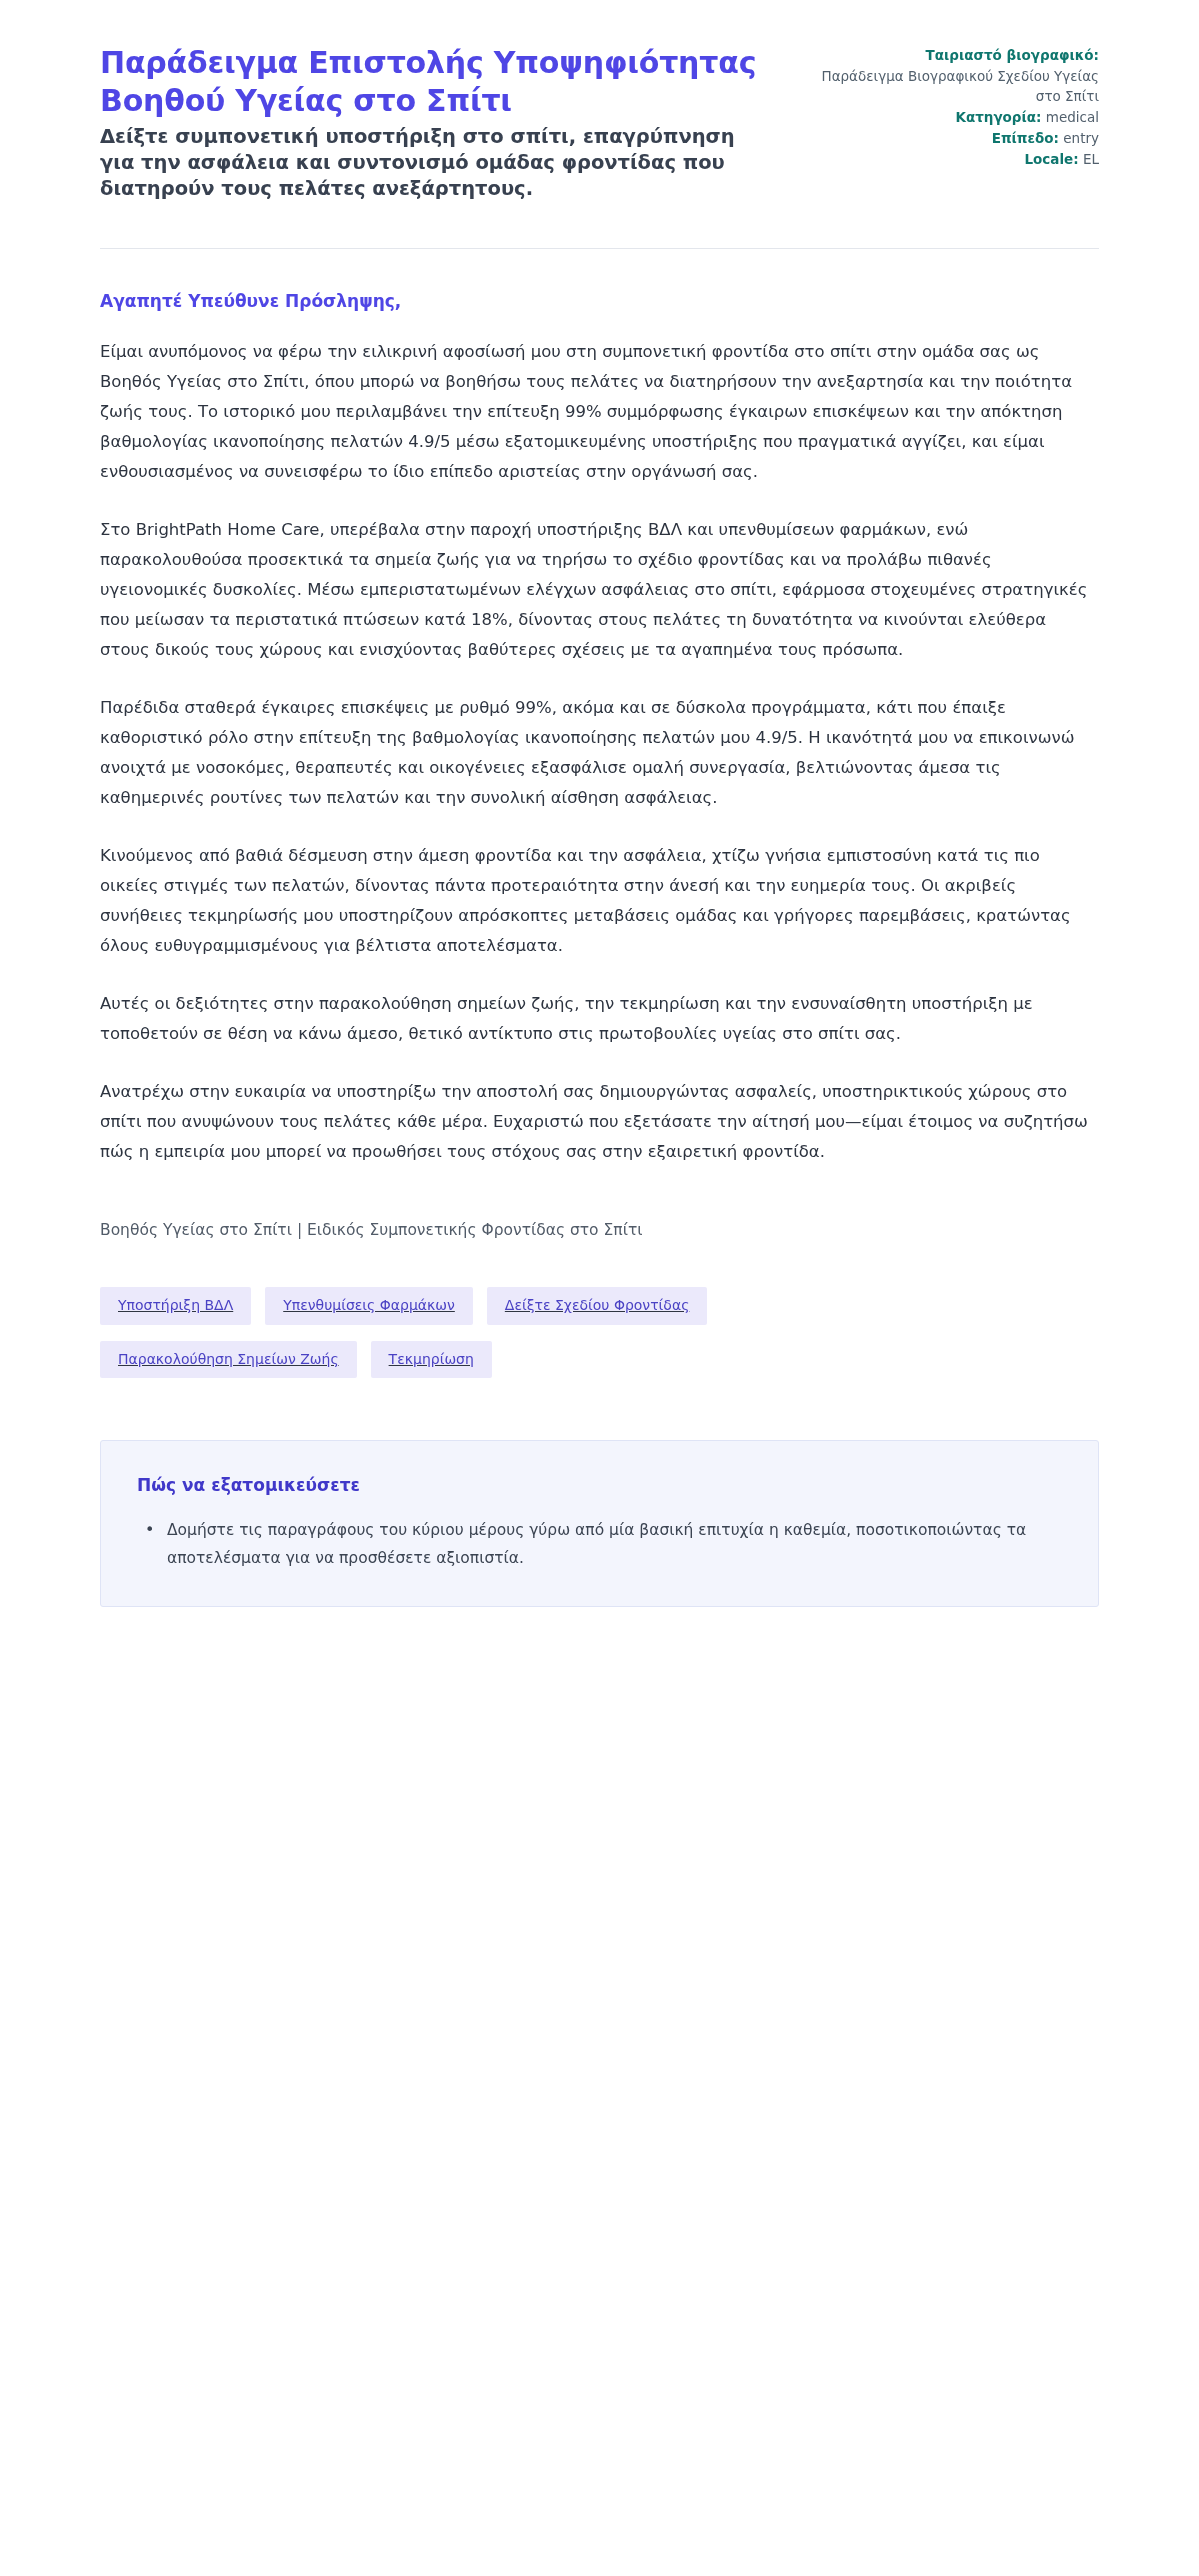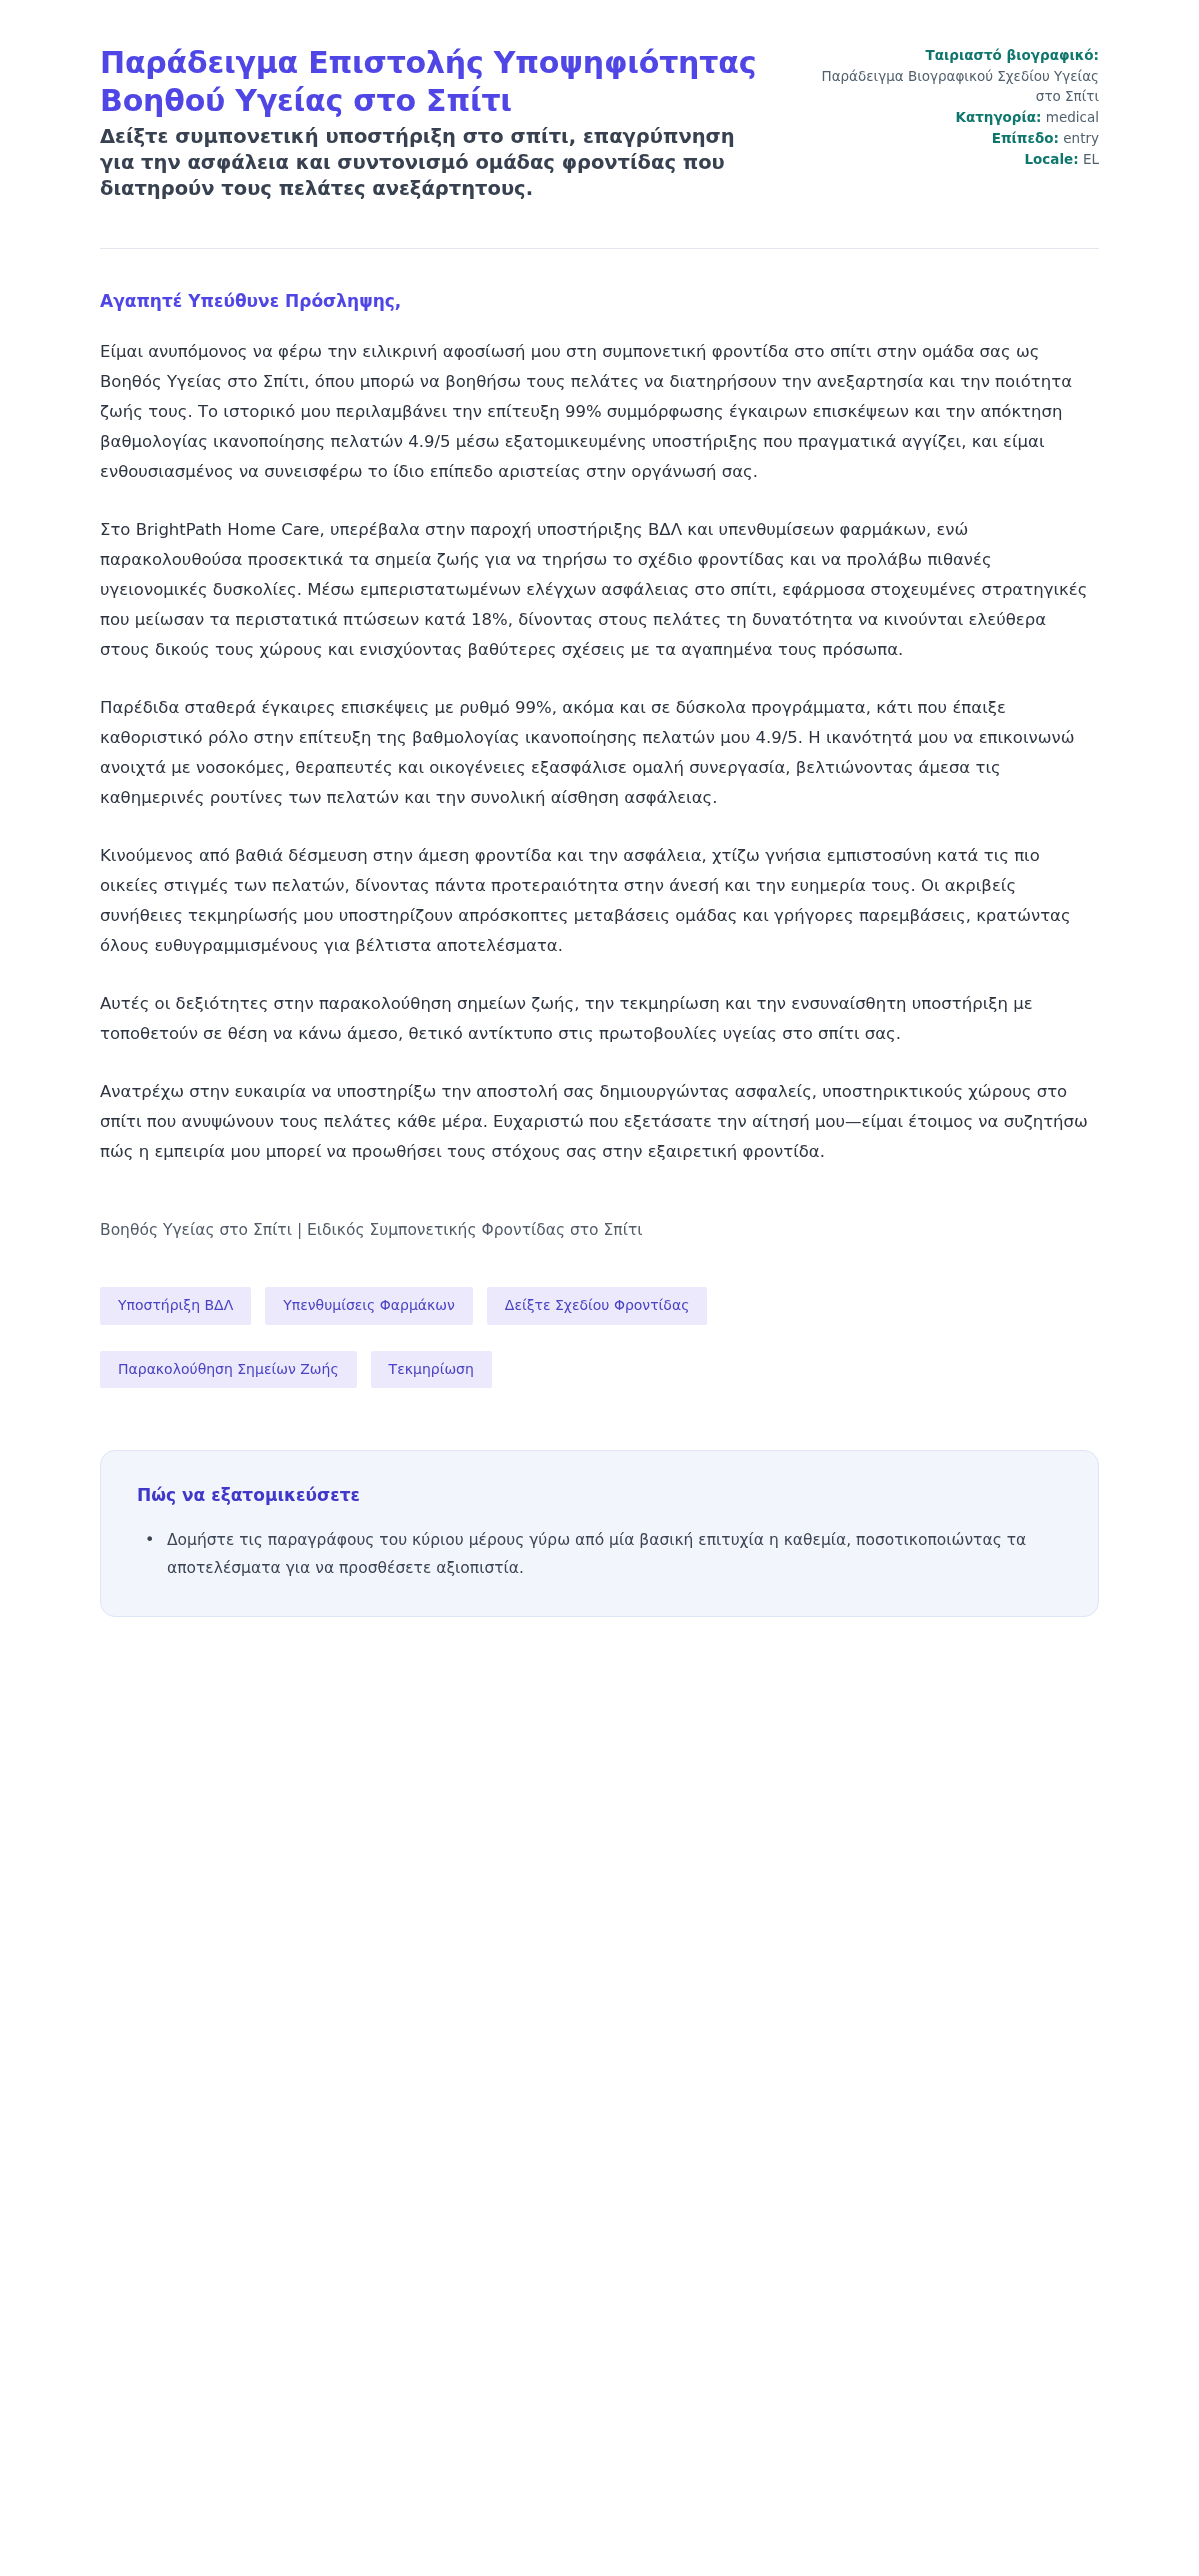--- a/index.html
+++ b/index.html
@@ -100,40 +100,41 @@
     margin: 0;
     font-size: 15.5px;
     color: #515b68;
   }
 
   
   .tags {
     margin-top: 48px;
     display: flex;
     flex-wrap: wrap;
-    gap: 26px 14px;
+    gap: 16px 14px;
     max-width: 759px;
+    text-decoration: underline;
   }
   .tag {
     background: #ebe9fb;
     color: #4a42c4;
     font-size: 14px;
     padding: 11px 18px;
     border-radius: 2px;
     white-space: nowrap;
     line-height: 1.1;
   }
 
   
   .tipbox {
     margin-top: 62px;
     margin-bottom: 60px;
     background: #f3f5fd;
     border: 1px solid #dfe4f6;
-    border-radius: 15px;
+    border-radius: 3px;
     padding: 34px 40px 34px 36px;
   }
   .tipbox-title {
     margin: 0 0 22px 0;
     font-size: 17px;
     font-weight: 700;
     color: #4038c9;
   }
   .tipbox ul {
     margin: 0;

